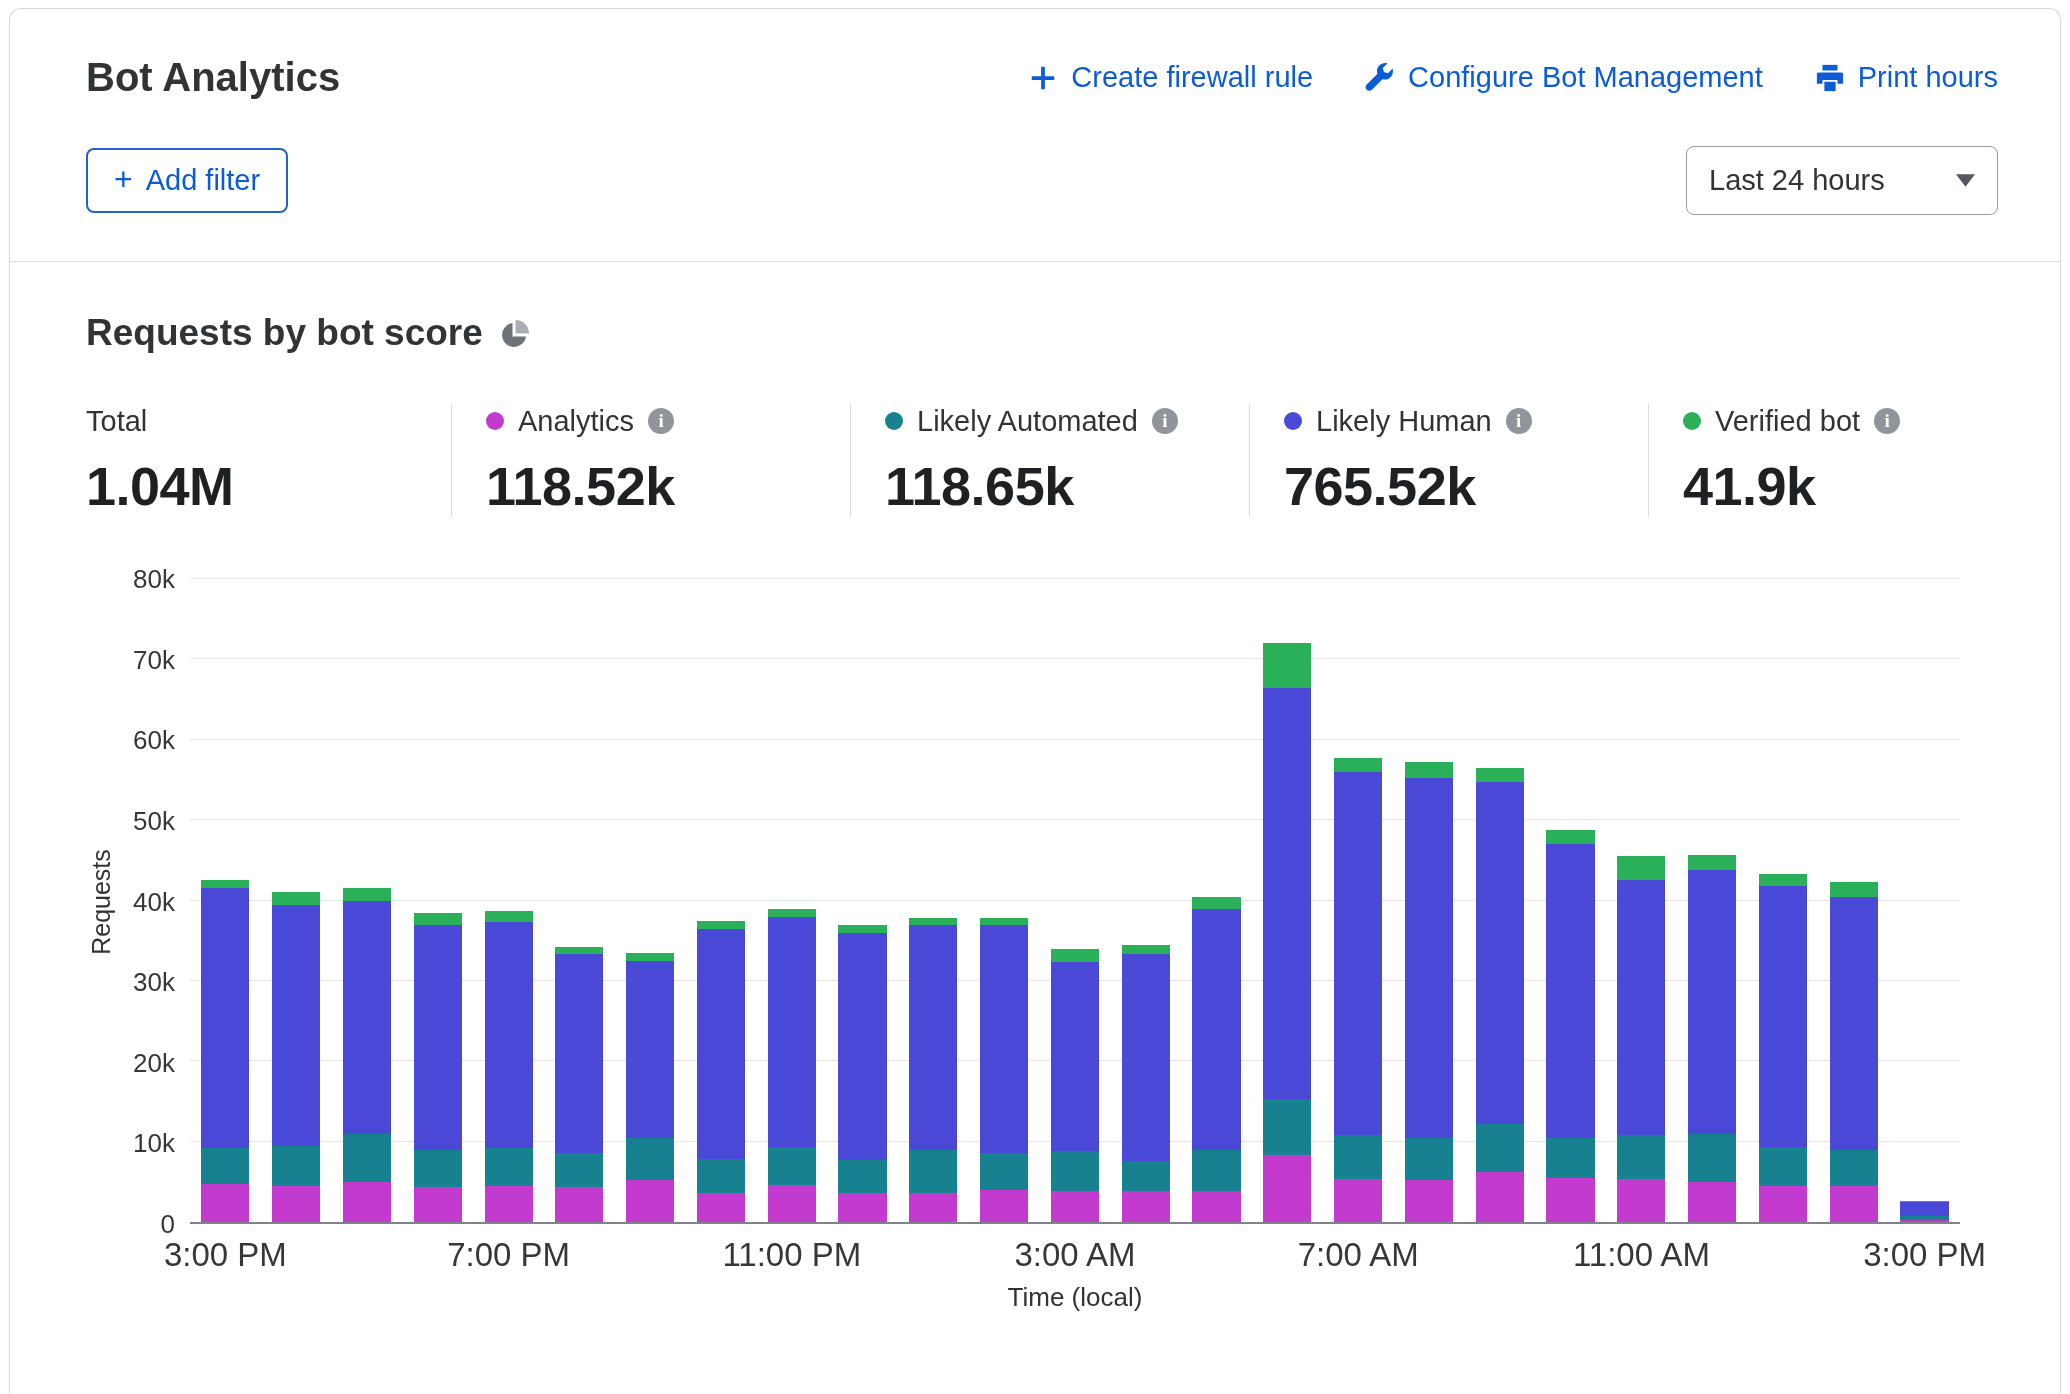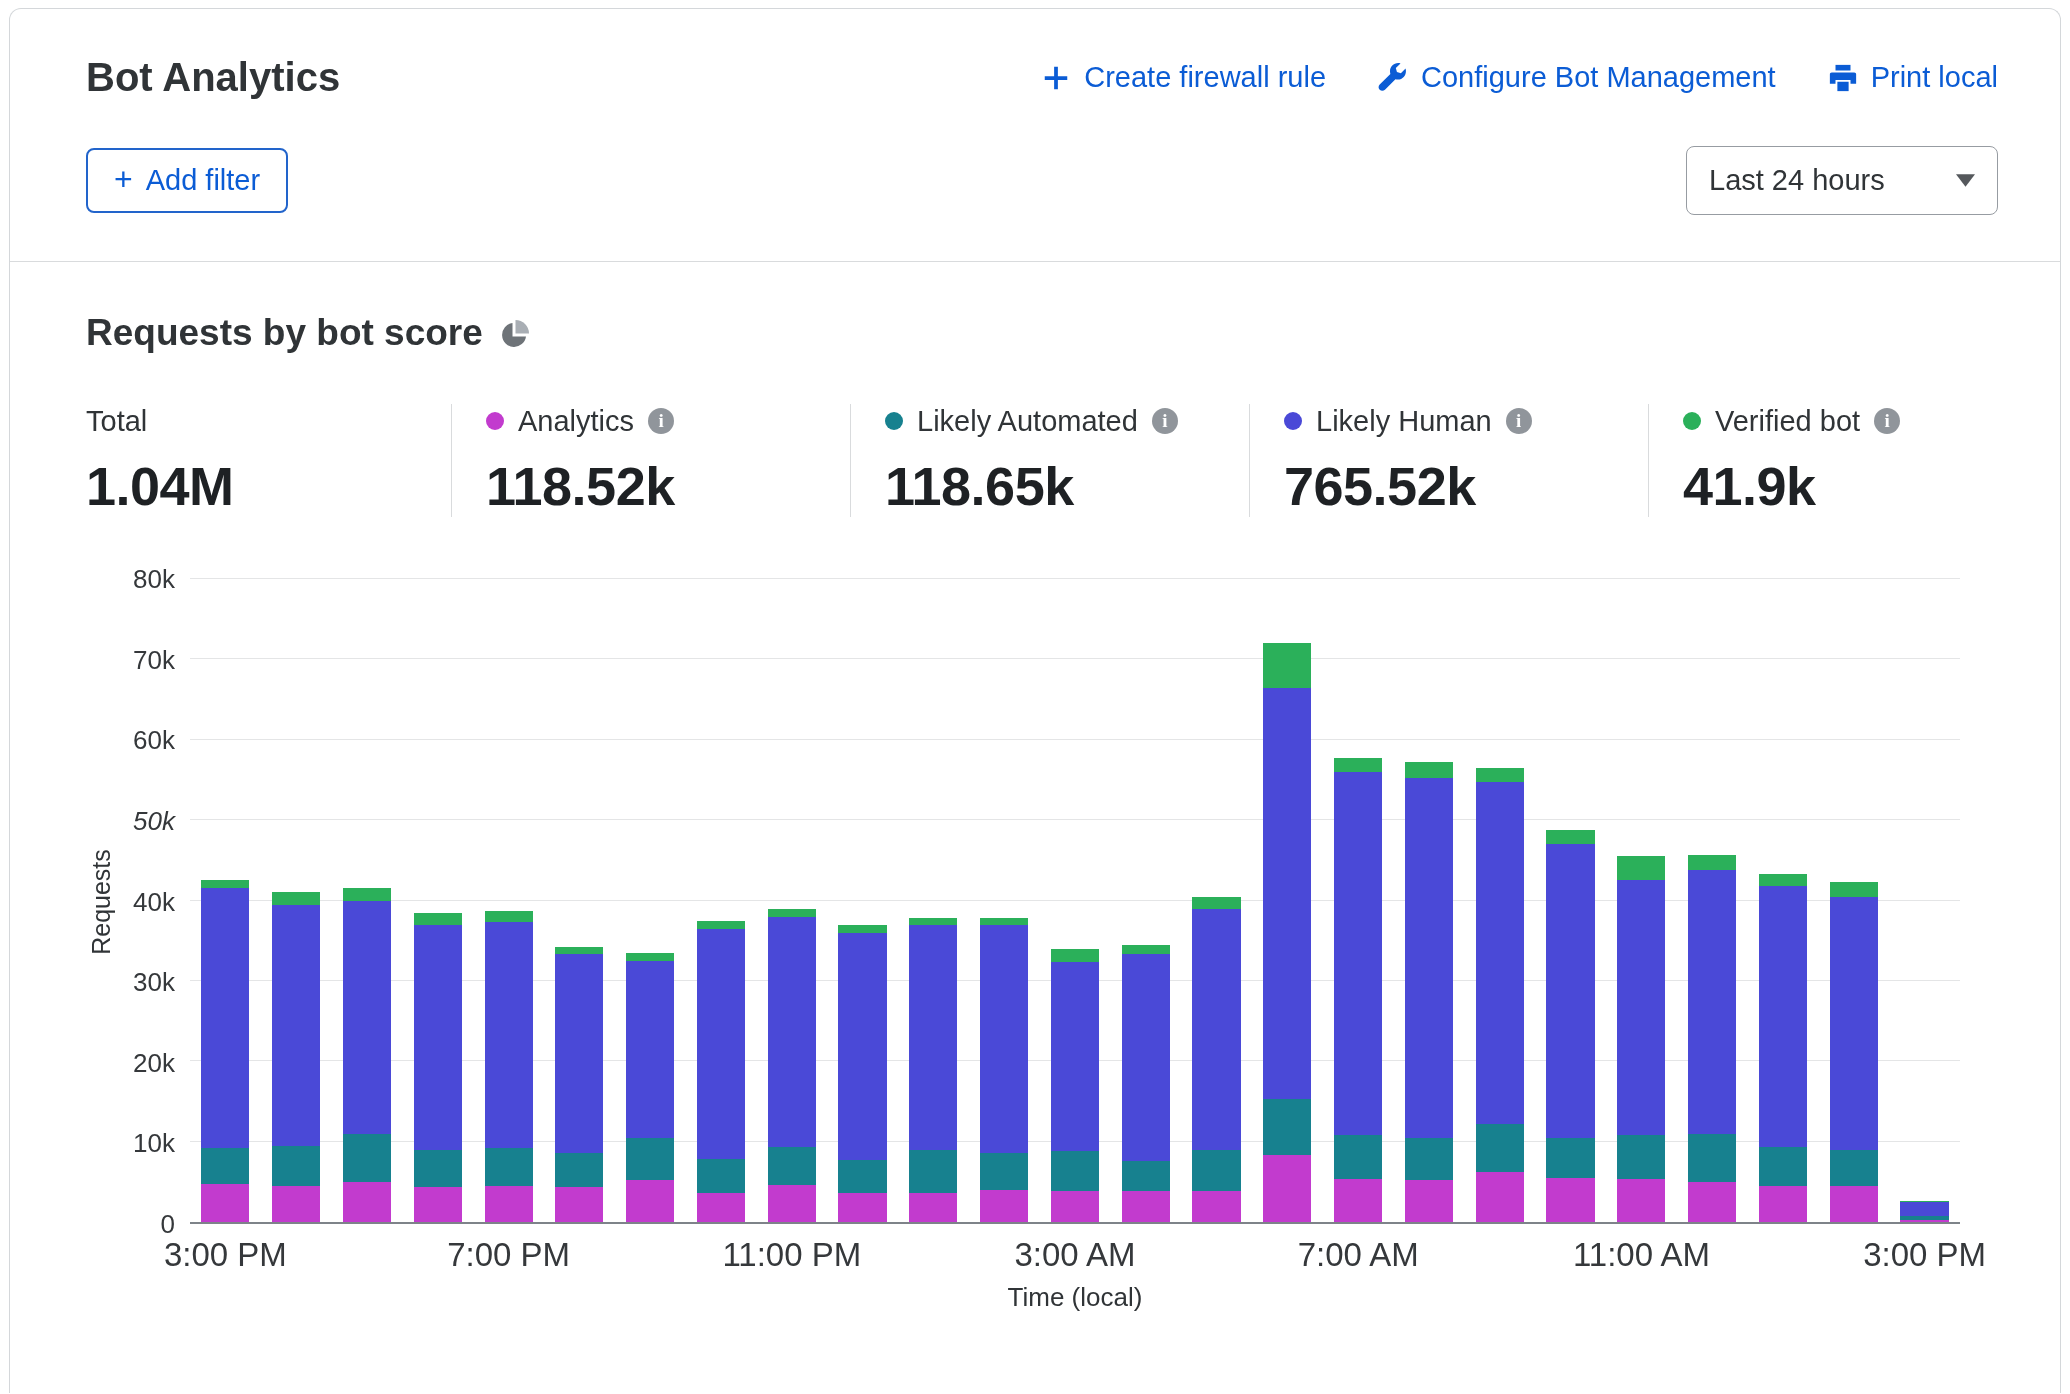--- a/index.html
+++ b/index.html
@@ -90,21 +90,21 @@
             <span>Configure Bot Management</span>
           </a>
           <a class="action-link" href="#">
             <span class="ic">
               <svg viewBox="0 0 16 16">
                 <path d="M4 1h8v3H4z" fill="currentColor"></path>
                 <path d="M2 5h12c.6 0 1 .4 1 1v5h-3V9H4v2H1V6c0-.6.4-1 1-1z" fill="currentColor"></path>
                 <path d="M5 10h6v5H5z" fill="currentColor"></path>
               </svg>
             </span>
-            <span>Print local</span>
+            <span>Print hours</span>
           </a>
         </nav>
     </div>
     <div class="controls">
       <button class="add-filter">
         <span class="plus">+</span>
         <span>Add filter</span>
       </button>
       <div class="select">
         <span>Last 24 hours</span>
@@ -173,21 +173,21 @@
       <div class="plot-row">
         <div class="y-title">
           <span>Requests</span>
         </div>
         <div class="y-ticks">
             <span class="ytick" style="bottom: 0%;">0</span>
             <span class="ytick" style="bottom: 12.5%;">10k</span>
             <span class="ytick" style="bottom: 25%;">20k</span>
             <span class="ytick" style="bottom: 37.5%;">30k</span>
             <span class="ytick" style="bottom: 50%; text-align: right;">40k</span>
-            <span class="ytick" style="bottom: 62.5%; font-style: italic;">50k</span>
+            <span class="ytick" style="bottom: 62.5%;">50k</span>
             <span class="ytick" style="bottom: 75%;">60k</span>
             <span class="ytick" style="bottom: 87.5%;">70k</span>
             <span class="ytick" style="bottom: 100%;">80k</span>
           </div>
         <div class="plot">
           <div>
               <div class="gridline" style="bottom: 12.5%;"></div>
               <div class="gridline" style="bottom: 25%;"></div>
               <div class="gridline" style="bottom: 37.5%;"></div>
               <div class="gridline" style="bottom: 50%;"></div>

